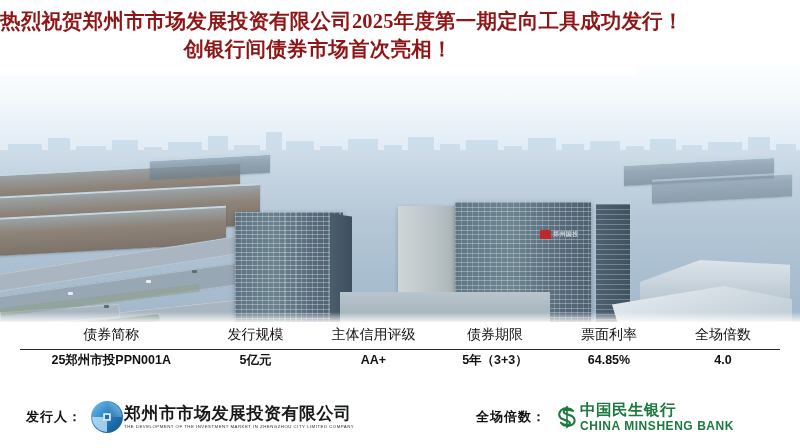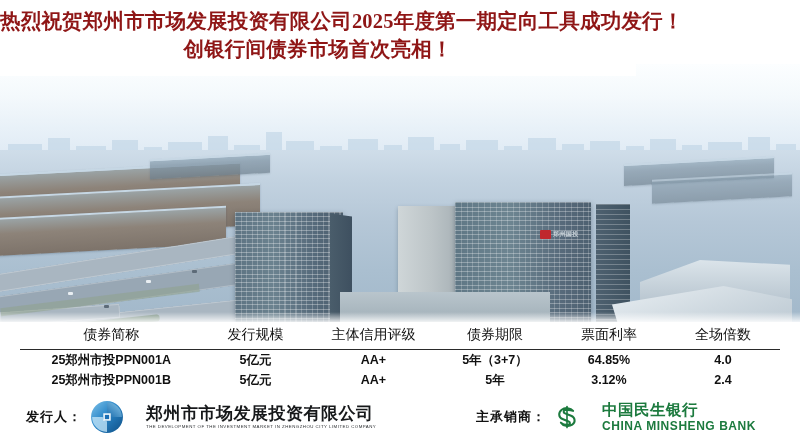--- a/index.html
+++ b/index.html
@@ -307,21 +307,21 @@
     font-size: 13px;
     font-weight: bold;
     color: #111;
     font-family: "Liberation Serif", "DejaVu Serif", serif;
     letter-spacing: 1px;
     white-space: nowrap;
   }
   .logo-lockup {
     display: flex;
     align-items: center;
-    gap: 22px;
+    gap: 0;
   }
   .logo-text-wrap { display: flex; flex-direction: column; line-height: 1; }
   .logo-cn {
     font-size: 17px;
     font-weight: bold;
     color: #16181a;
     letter-spacing: 0.5px;
     font-family: "Liberation Sans", sans-serif;
     white-space: nowrap;
   }
@@ -458,31 +458,23 @@
           <th>债券期限</th>
           <th>票面利率</th>
           <th>全场倍数</th>
         </tr>
       </thead>
       <tbody>
         <tr>
           <td class="cn">25郑州市投PPN001A</td>
           <td class="cn">5亿元</td>
           <td>AA+</td>
-          <td class="cn">5年（3+7）</td>
+          <td class="cn">5年（3+3）</td>
           <td>64.85%</td>
           <td>4.0</td>
-        </tr>
-        <tr>
-          <td class="cn">25郑州市投PPN001B</td>
-          <td class="cn">5亿元</td>
-          <td>AA+</td>
-          <td class="cn">5年</td>
-          <td>3.12%</td>
-          <td>2.4</td>
         </tr>
       </tbody>
     </table>
   </div>
 
   <div class="footer-band">
     <div class="footer-inner">
 
       <div class="foot-group issuer">
         <span class="foot-label">发行人：</span>
@@ -508,21 +500,21 @@
             </svg>
           </span>
           <span class="logo-text-wrap">
             <span class="logo-cn">郑州市市场发展投资有限公司</span>
             <span class="logo-en">THE DEVELOPMENT OF THE INVESTMENT MARKET IN ZHENGZHOU CITY LIMITED COMPANY</span>
           </span>
         </span>
       </div>
 
       <div class="foot-group underwriter">
-        <span class="foot-label">主承销商：</span>
+        <span class="foot-label">全场倍数：</span>
         <span class="logo-lockup">
           <span>
             <svg width="26" height="26" viewBox="0 0 64 64" aria-hidden="true">
               <path d="M47 17 C41 9 27 8 19 14 C10 21 11 33 21 37 L36 43 C41 45 40 50 35 51 C29 52 22 50 17 46
                        C22 54 36 57 45 51 C54 45 52 33 42 29 L27 23 C22 21 23 16 28 15 C34 14 42 15 47 17 Z" fill="none" stroke="#1c7a3e" stroke-width="5" stroke-linecap="round" stroke-linejoin="round"></path>
               <path d="M32 6 L32 58" stroke="#1c7a3e" stroke-width="4" stroke-linecap="round"></path>
               <circle cx="32" cy="32" r="29" fill="none" stroke="#1c7a3e" stroke-width="3.5" opacity="0"></circle>
             </svg>
           </span>
           <span class="ms-text-wrap">

